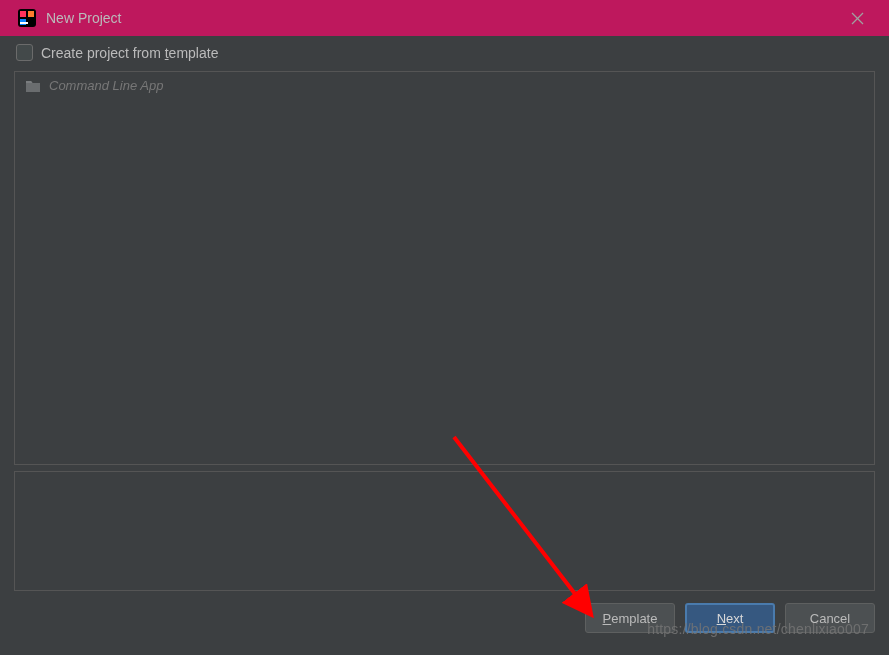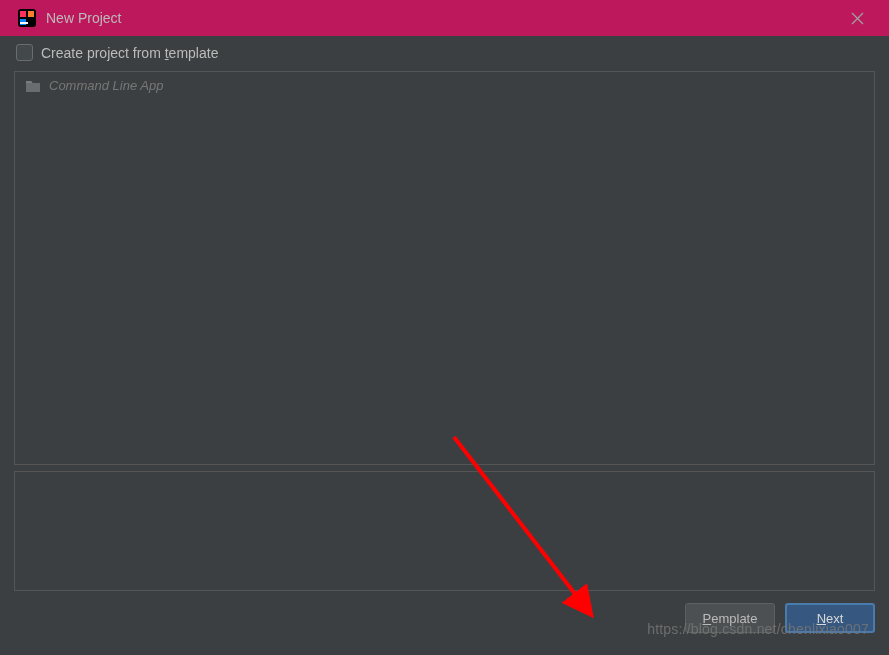--- a/index.html
+++ b/index.html
@@ -187,20 +187,23 @@
 
 <div class="button-bar">
   <div class="btn">
     <span class="underline">P</span>
       <span>emplate</span>
   </div>
   <div class="btn primary">
     <span class="underline">N</span>
       <span>ext</span>
   </div>
+  <div class="btn">
+    <span>Cancel</span>
+  </div>
 </div>
 
 <svg class="arrow-annotation" width="170" height="200">
   <defs>
     <marker id="arrowhead" markerWidth="8" markerHeight="8" refX="6" refY="4" orient="auto">
       <polygon points="0 0, 8 4, 0 8" fill="#ff0000"></polygon>
     </marker>
   </defs>
   <line x1="10" y1="5" x2="145" y2="180" stroke="#ff0000" stroke-width="4" marker-end="url(#arrowhead)"></line>
 </svg>

